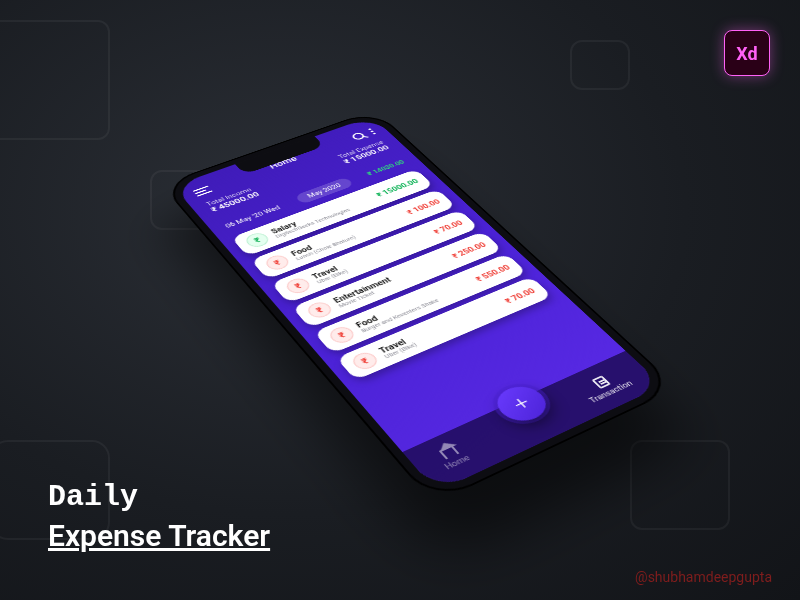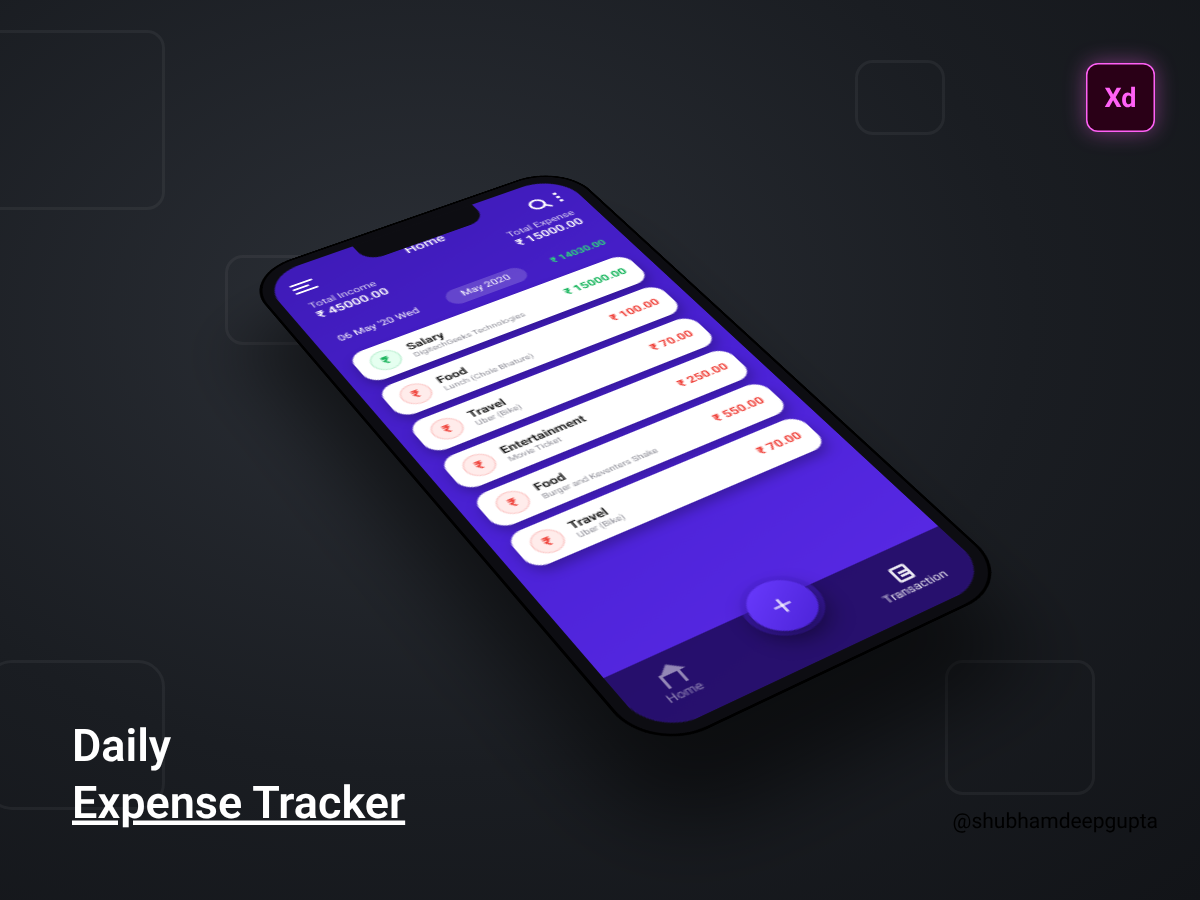--- a/index.html
+++ b/index.html
@@ -13,31 +13,31 @@
   .deco.d1{ width:140px; height:120px; left:-30px; top:20px;}
   .deco.d2{ width:70px; height:60px; left:150px; top:170px;}
   .deco.d3{ width:120px; height:100px; left:-10px; bottom:60px; border-radius:18px;}
   .deco.d4{ width:100px; height:90px; right:70px; bottom:70px;}
   .deco.d5{ width:60px; height:50px; right:170px; top:40px;}
   
   .caption {
     position: absolute; left: 48px; bottom: 46px; color: #fff;
     font-weight: 600; line-height: 1.25;
   }
-  .caption .l1{ font-size: 30px; }
+  .caption .l1{ font-size: 30px; font-family: Liberation Mono, monospace; }
   .caption .l2{ font-size: 30px; text-decoration: underline; }
   .credit{
-    position:absolute; right:28px; bottom:44px; color:#000000; font-size:14px;
+    position:absolute; right:28px; bottom:15px; color:#7f1d1d; font-size:14px;
   }
   
   .xd-badge{
     position:absolute; right:30px; top:30px; width:46px; height:46px;
     background:#2a0017; border:1px solid #ff61f6; border-radius:8px;
     display:flex; align-items:center; justify-content:center; color:#ff61f6;
-    font-weight:700; font-size:18px; box-shadow:0 0 14px rgba(255,97,246,.4);margin-top:12px;
+    font-weight:700; font-size:18px; box-shadow:0 0 14px rgba(255,97,246,.4);
   }
   
   .stage{
     position:absolute; left:50%; top:50%; transform:translate(-50%,-54%);
     perspective:1600px;
   }
   .phone{
     width:270px; height:540px;
     transform: rotateX(50deg) rotateZ(-32deg) rotateY(0deg);
     transform-style:preserve-3d;

